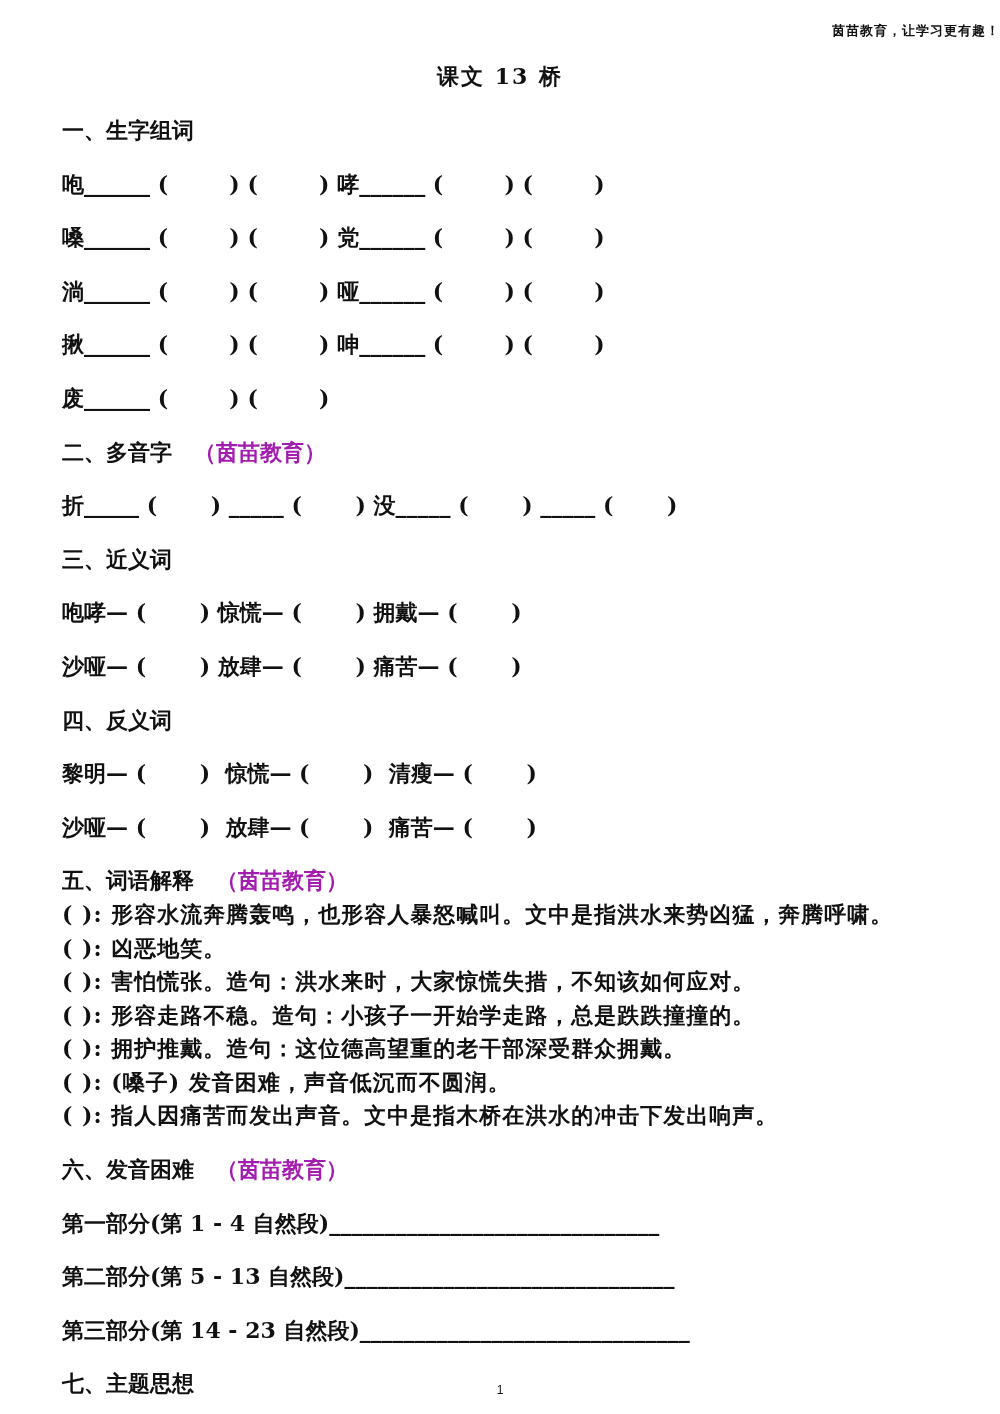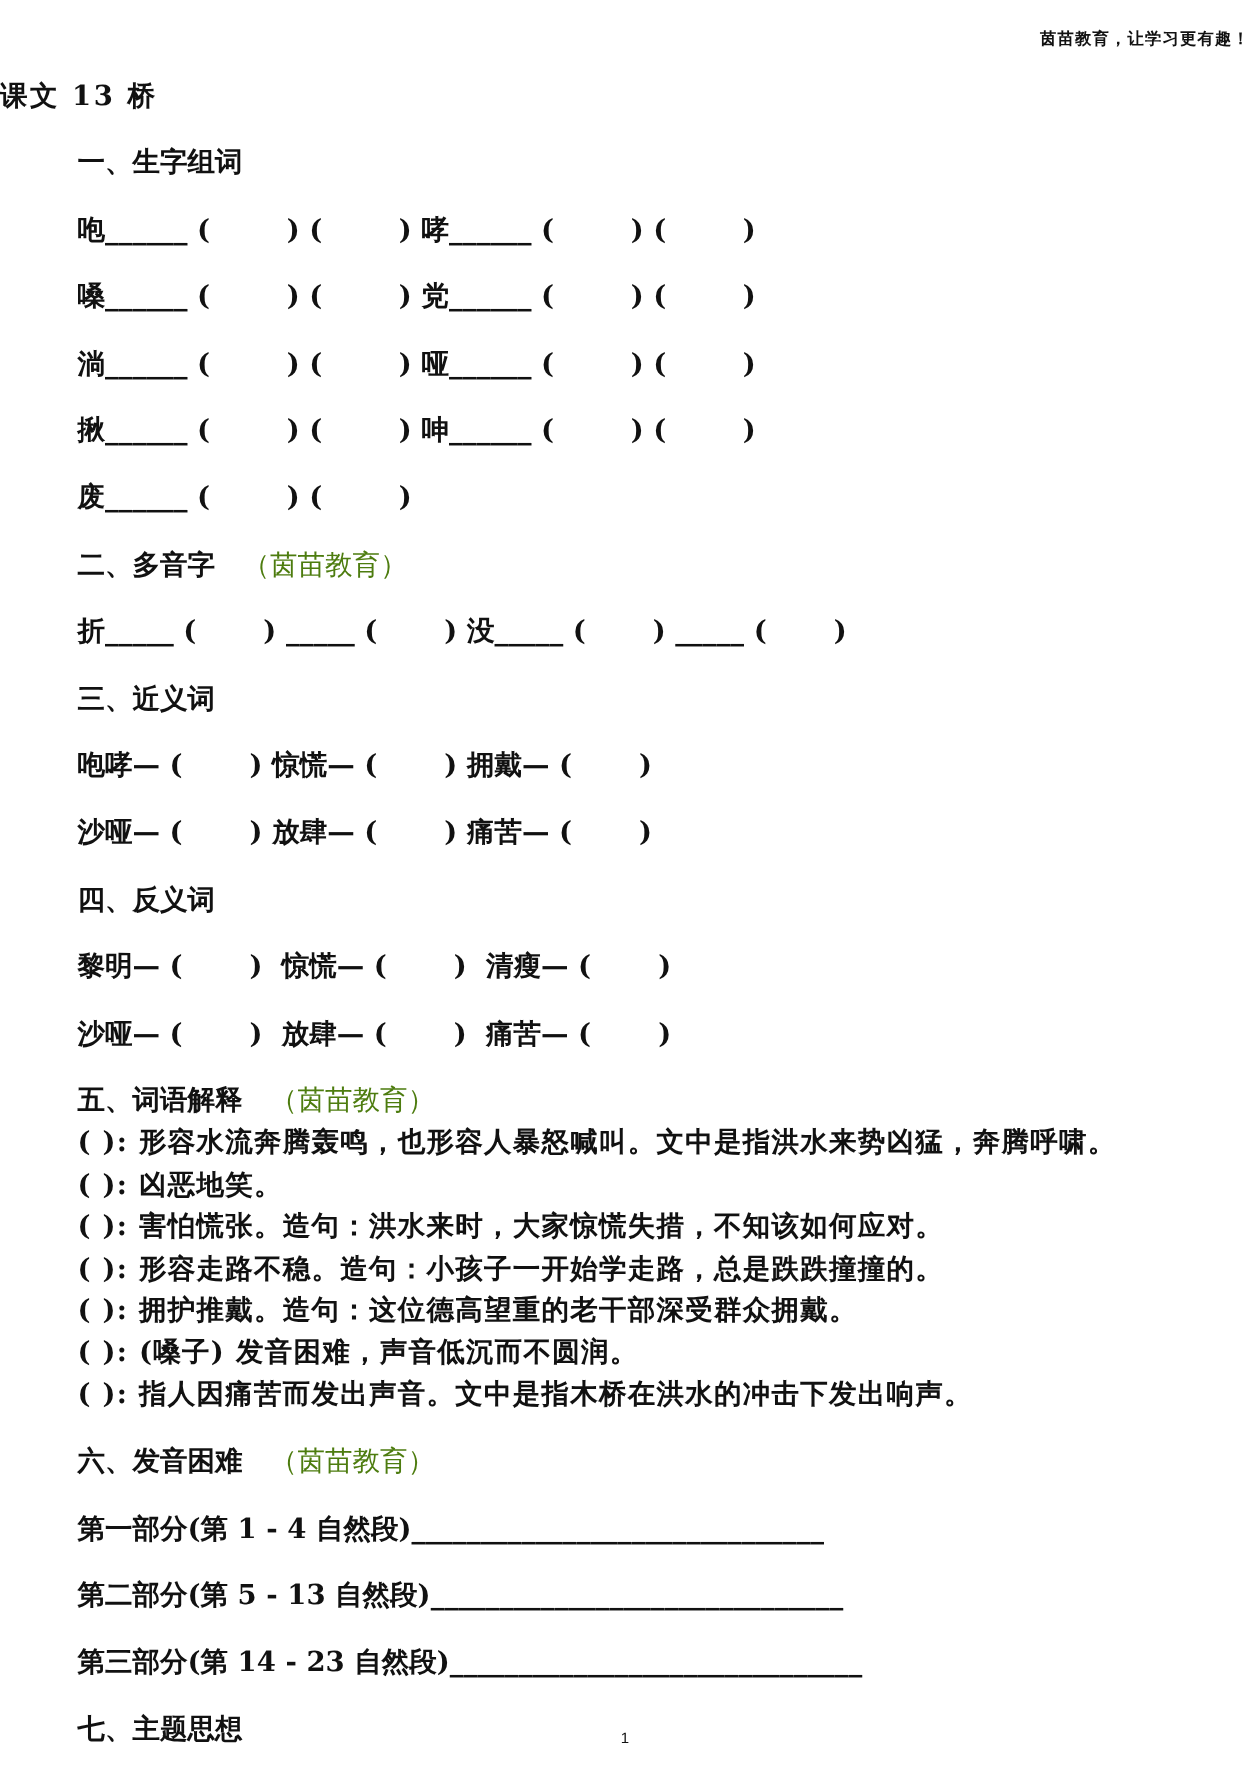--- a/index.html
+++ b/index.html
@@ -6,30 +6,30 @@
   body {
     width: 1000px; height: 1414px; position: relative; overflow: hidden;
     font-family: "DejaVu Serif", "Liberation Serif", serif;
     color: #111111;
   }
   .header-line {
     position: absolute; top: 22px; left: 0; width: 1000px; text-align: right;
     font-size: 13px; font-weight: bold; letter-spacing: 1px;
   }
   .title {
-    position: absolute; top: 62px; left: 0; width: 1000px; text-align: left;
+    position: absolute; top: 62px; left: 0; width: 1000px; text-align: center;
     font-size: 22px; font-weight: bold; letter-spacing: 2px;
   }
   .content {
     position: absolute; top: 94px; left: 62px; width: 880px;
     font-size: 22px; font-weight: bold; line-height: 33.6px;
   }
   .line { white-space: pre; height: 33.6px; margin-top: 20px; }
   .wrap { white-space: normal; height: auto; letter-spacing: 1px; }
-  .watermark { color: #4d7c0f; font-weight: normal; margin-left: 22px; }
+  .watermark { color: #a21caf; font-weight: bold; margin-left: 22px; }
   .page-number {
     position: absolute; top: 1383px; left: 0; width: 1000px; text-align: center;
     font-size: 12px; font-family: "Liberation Sans", sans-serif;
   }
   .justify { text-align: justify; text-align-last: left; }
 </style>
 </head>
 <body>
 
 <div class="header-line">茵苗教育，让学习更有趣！</div>

